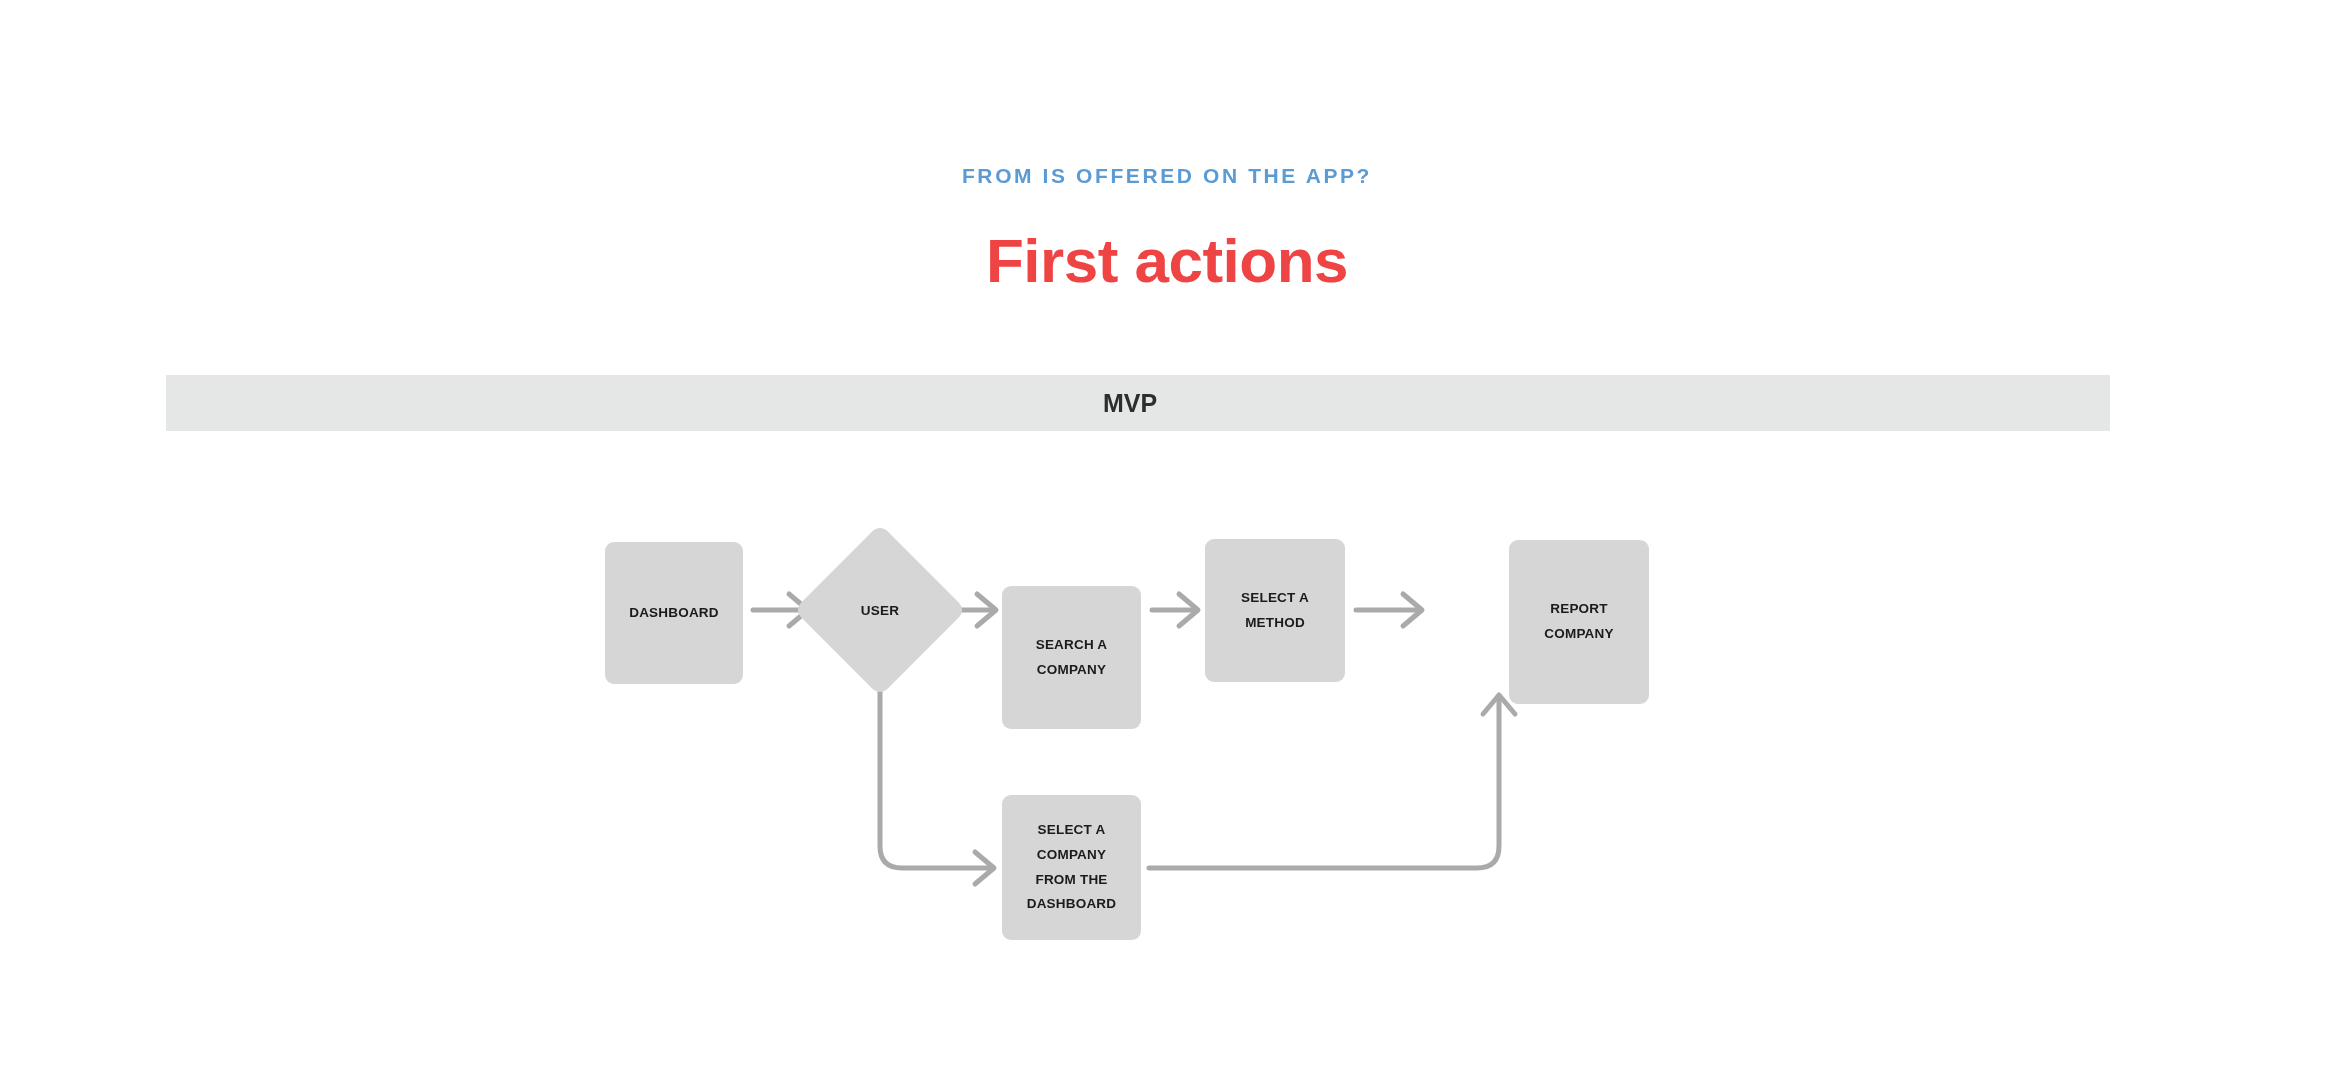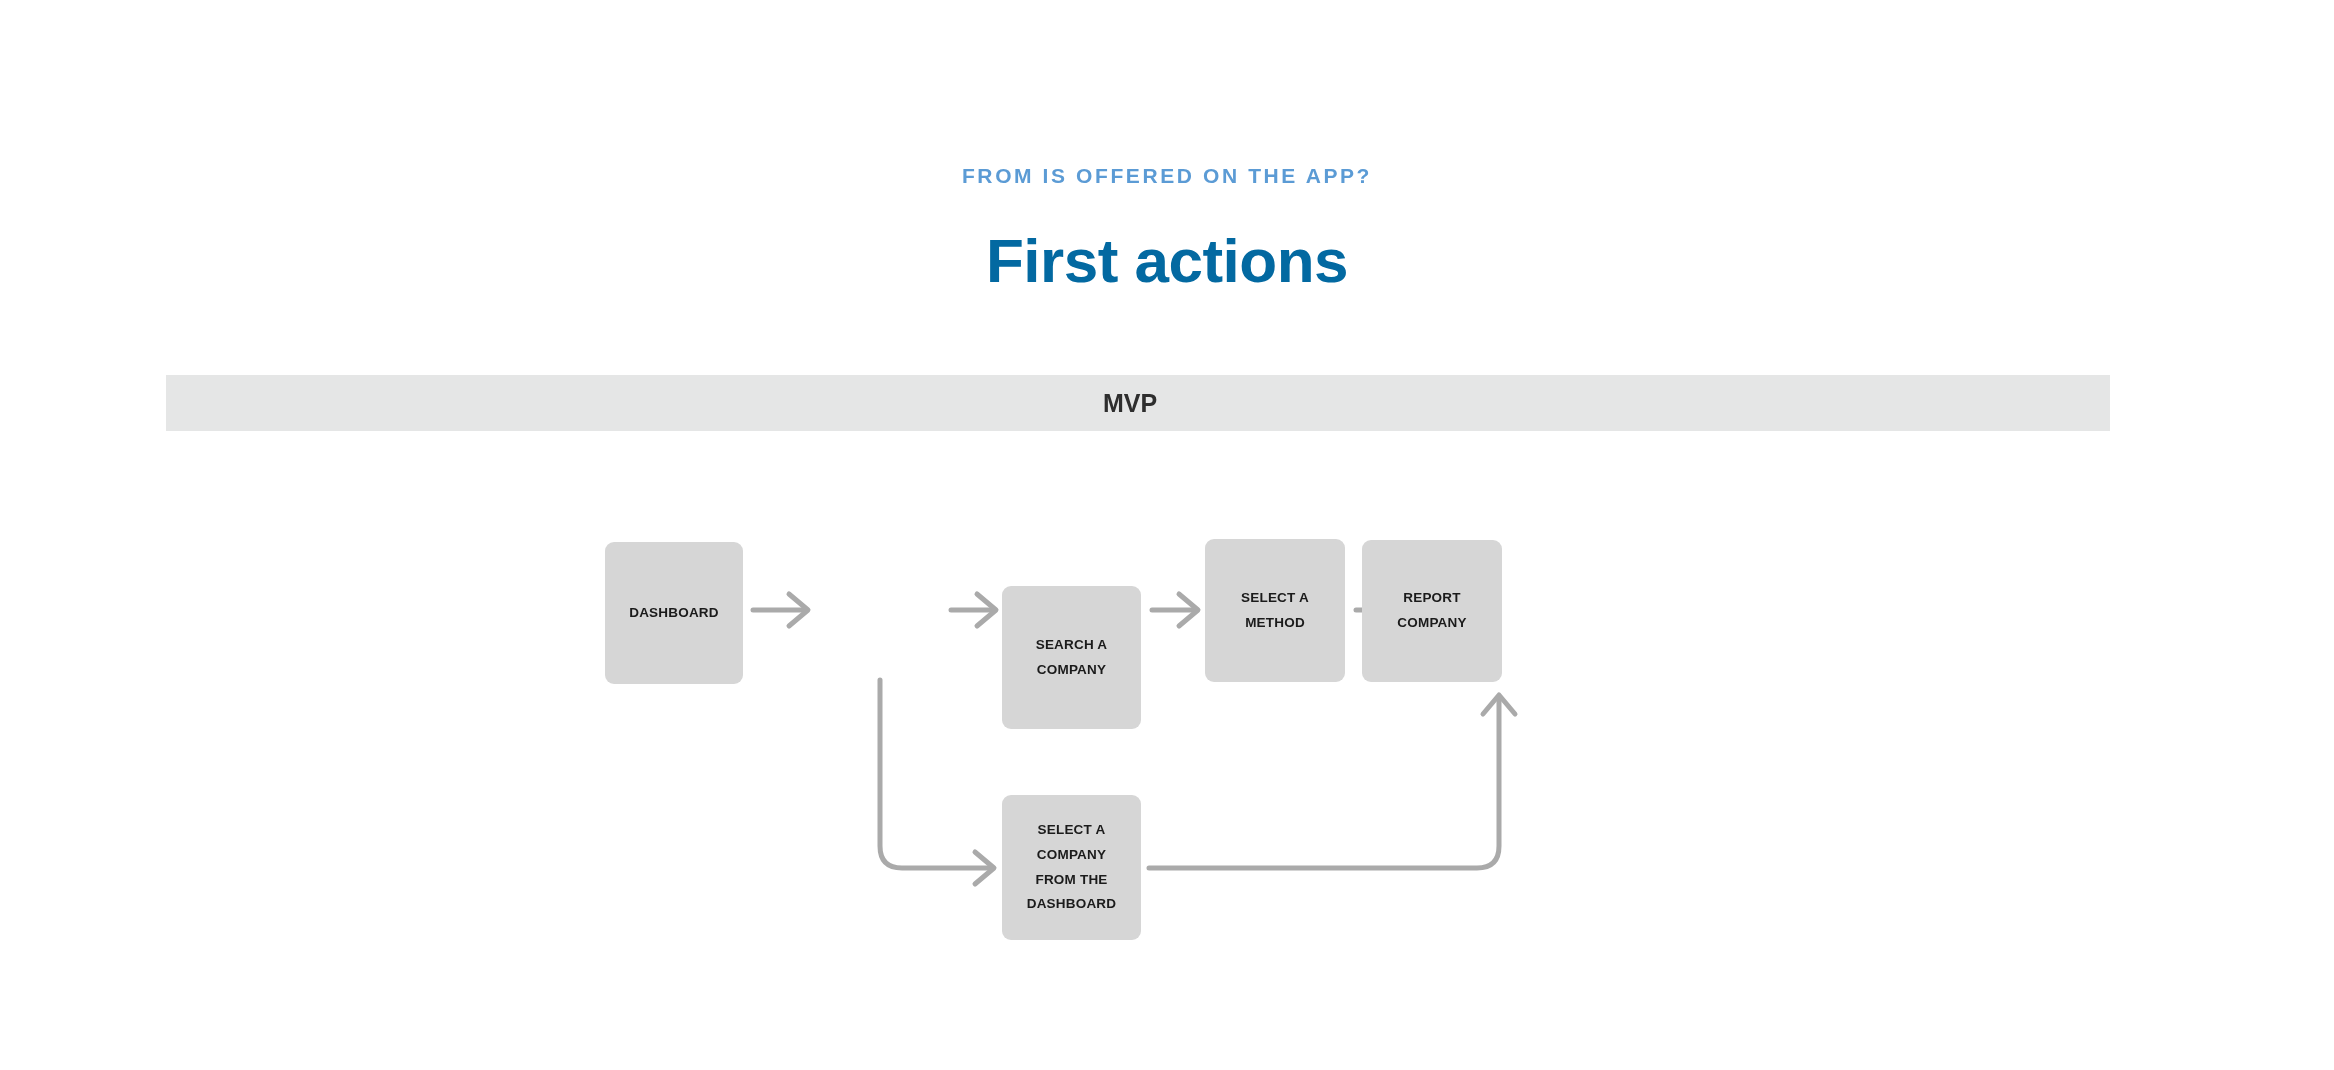--- a/index.html
+++ b/index.html
@@ -35,21 +35,21 @@
     color: #5b9bd5;
   }
   .page-title {
     position: absolute;
     left: 0;
     top: 225px;
     width: 2334px;
     text-align: center;
     font-size: 62px;
     font-weight: bold;
-    color: #0369a1;
+    color: #ef4444;
     letter-spacing: -0.5px;
   }
 
   
   .mvp-band {
     position: absolute;
     left: 166px;
     top: 375px;
     width: 1944px;
     height: 56px;
@@ -131,21 +131,21 @@
     font-size: 13.5px;
     font-weight: bold;
     color: #1b1b1b;
     letter-spacing: 0.2px;
   }
 
   
   #node-dashboard      { left: 605px;  top: 542px; width: 138px; height: 142px; }
   #node-search         { left: 1002px; top: 542px; width: 139px; height: 143px; margin-top: 44px; }
   #node-method         { left: 1205px; top: 539px; width: 140px; height: 143px; }
-  #node-report         { left: 1362px; top: 540px; width: 140px; height: 142px; }
+  #node-report         { left: 1509px; top: 540px; width: 140px; height: 164px; }
   #node-select-dash    { left: 1002px; top: 795px; width: 139px; height: 145px; }
 </style>
 </head>
 <body>
 
 <div class="header">
   <div class="eyebrow">FROM IS OFFERED ON THE APP?</div>
   <div class="page-title">First actions</div>
 </div>
 
@@ -187,20 +187,24 @@
         <path d="M 1149 868 L 1477 868 Q 1499 868 1499 846 L 1499 697"></path>
         <polyline points="1483,714 1499,695 1515,714"></polyline>
       </g>
     </g>
   </svg>
 
   <div class="node" id="node-dashboard">
     <span class="node-label">DASHBOARD</span>
   </div>
 
+  <div class="node-diamond">
+    <div class="dia-shape"></div>
+    <div class="dia-text">USER</div>
+  </div>
 
   <div class="node" id="node-search">
     <span class="node-label">SEARCH A
 COMPANY</span>
   </div>
 
   <div class="node" id="node-method">
     <span class="node-label">SELECT A
 METHOD</span>
   </div>

